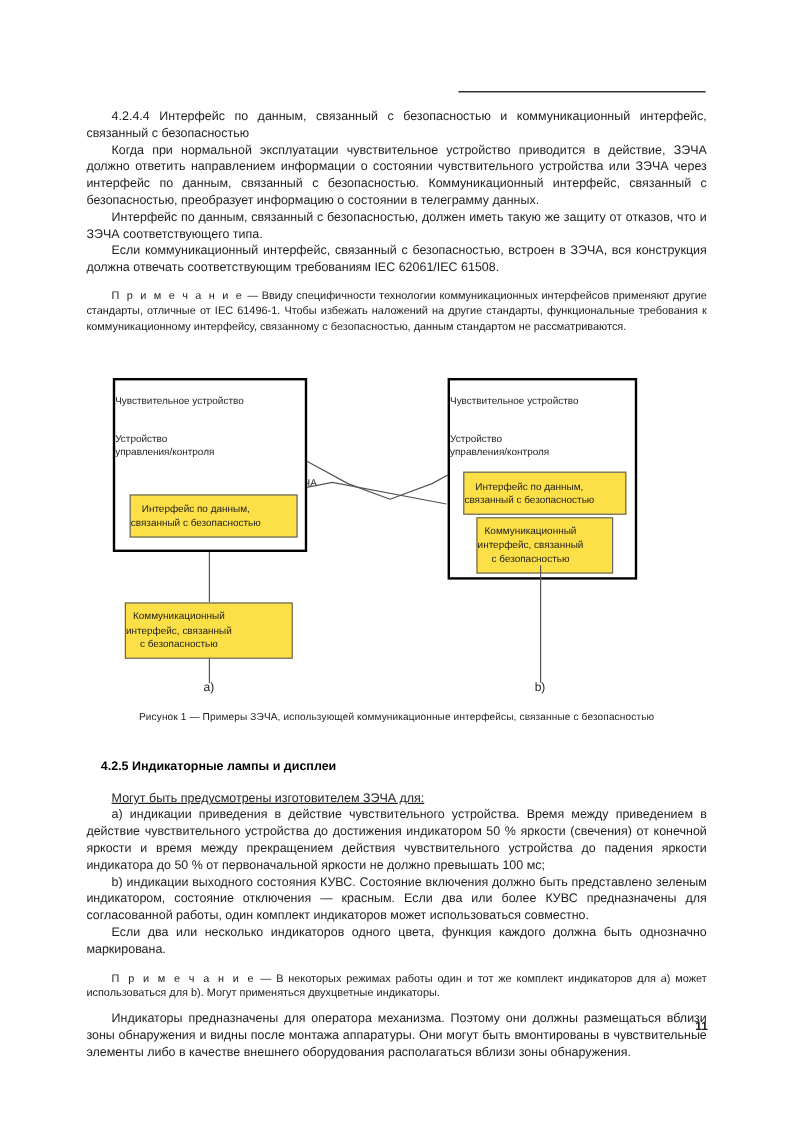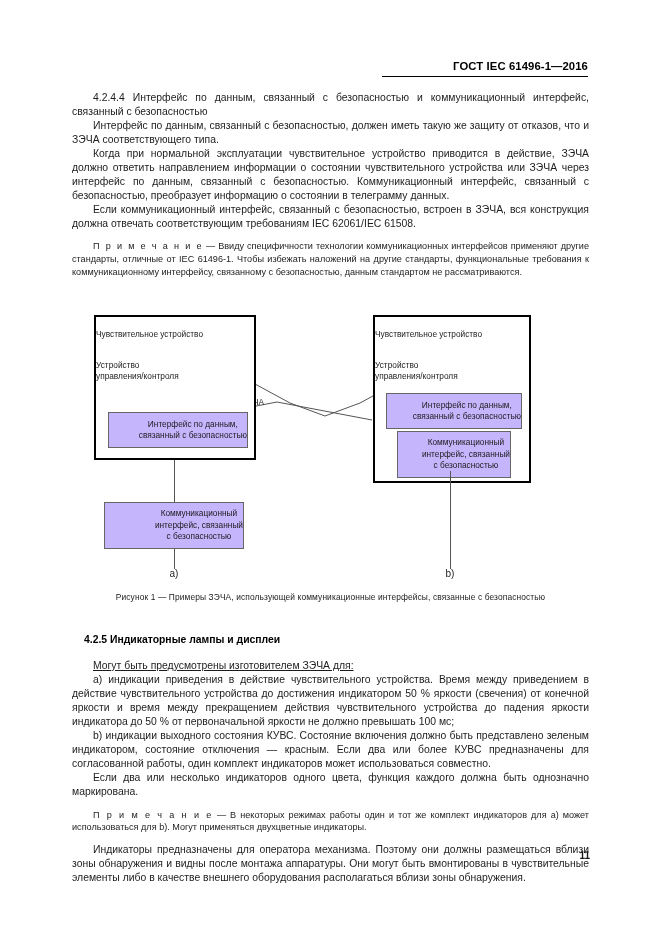--- a/index.html
+++ b/index.html
@@ -86,24 +86,24 @@
   .outer-box {
     position: absolute;
     box-sizing: border-box;
     border: 2.1px solid #000;
     background: #fff;
   }
   .inner-box {
     position: absolute;
     box-sizing: border-box;
     border: 1px solid #666;
-    background: #c4b5fd;
+    background: #fde047;
     display: flex;
     align-items: center;
-    justify-content: flex-end;
+    justify-content: flex-start;
     text-align: center;
   }
   .box-label {
     font-size: 8.3px;
     line-height: 11.4px;
     color: #1c1c1c;
   }
   .free-label {
     position: absolute;
     font-size: 8.3px;
@@ -143,27 +143,26 @@
     font-size: 10px;
     font-weight: bold;
     color: #1c1c1c;
   }
 </style>
 </head>
 <body>
 
 <div id="page">
 
-  <div id="header">ГОСТ IEC 61496-1—2016</div>
   <div id="header-rule"></div>
 
   <div class="text-col" style="top:91px;">
     <p class="body">4.2.4.4  Интерфейс по данным, связанный с безопасностью и коммуникационный интерфейс, связанный с безопасностью</p>
+    <p class="body">Когда при нормальной эксплуатации чувствительное устройство приводится в действие, ЗЭЧА должно ответить направлением информации о состоянии чувствительного устройства или ЗЭЧА через интерфейс по данным, связанный с безопасностью. Коммуникационный интерфейс, связанный с безопасностью, преобразует информацию о состоянии в телеграмму данных.</p>
     <p class="body">Интерфейс по данным, связанный с безопасностью, должен иметь такую же защиту от отказов, что и ЗЭЧА соответствующего типа.</p>
-    <p class="body">Когда при нормальной эксплуатации чувствительное устройство приводится в действие, ЗЭЧА должно ответить направлением информации о состоянии чувствительного устройства или ЗЭЧА через интерфейс по данным, связанный с безопасностью. Коммуникационный интерфейс, связанный с безопасностью, преобразует информацию о состоянии в телеграмму данных.</p>
     <p class="body">Если коммуникационный интерфейс, связанный с безопасностью, встроен в ЗЭЧА, вся конструкция должна отвечать соответствующим требованиям IEC 62061/IEC 61508.</p>
     <div class="gap-sm"></div>
     <p class="note"><span class="spaced">П р и м е ч а н и е</span> <span>— Ввиду специфичности технологии коммуникационных интерфейсов применяют другие стандарты, отличные от IEC 61496-1. Чтобы избежать наложений на другие стандарты, функциональные требования к коммуникационному интерфейсу, связанному с безопасностью, данным стандартом не рассматриваются.</span></p>
   </div>
 
   <div id="figure">
 
     <svg width="517" height="280" style="position:absolute;left:0;top:0;">
       <polyline points="183,74 218,93 253,106" fill="none" stroke="#555" stroke-width="1"></polyline>
       <polyline points="253,106 288,93 323,74" fill="none" stroke="#555" stroke-width="1" transform="translate(0,0)"></polyline>

